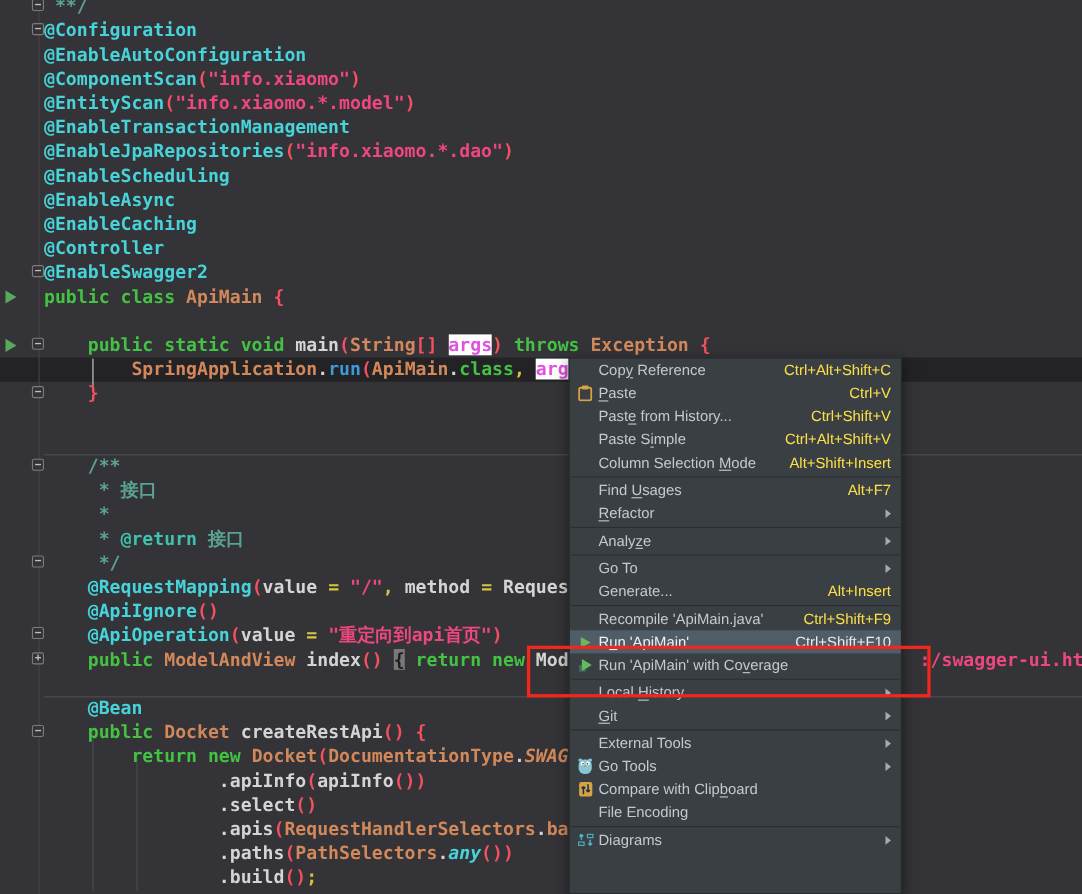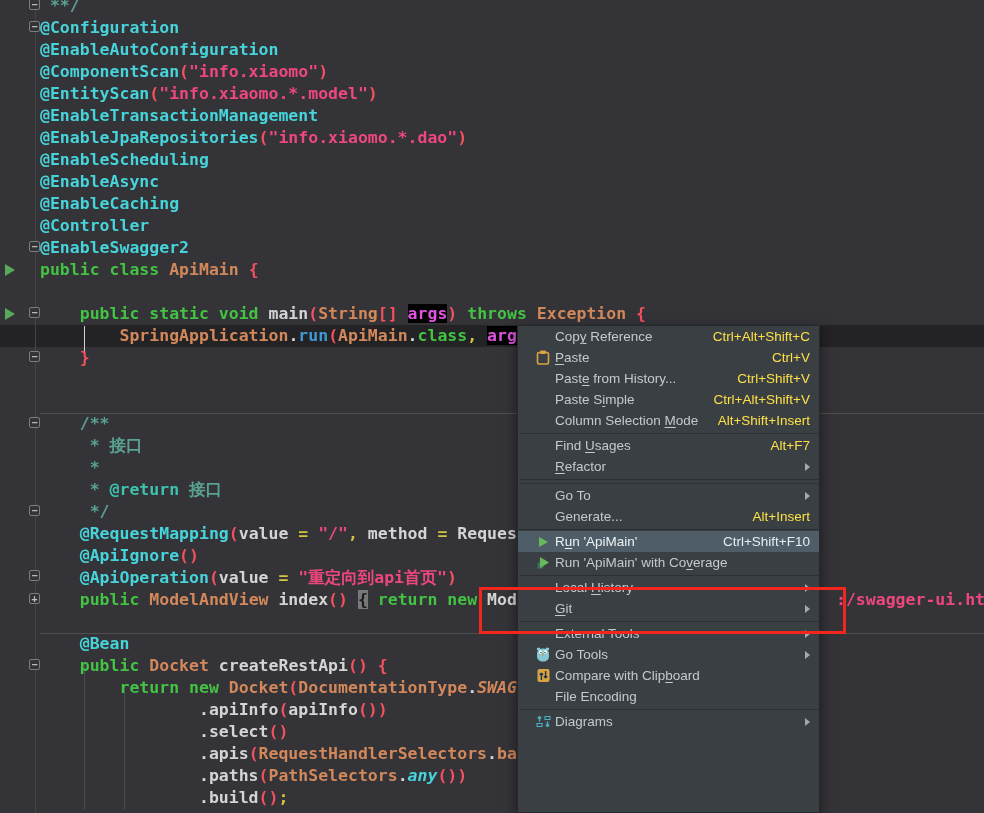--- a/index.html
+++ b/index.html
@@ -20,41 +20,41 @@
     font-size:16.5px;font-weight:bold;color:#d4d4d4;z-index:2;
   }
   .tok-ann{color:#46d4da;}
   .tok-str{color:#ee477e;}
   .tok-kw{color:#43c243;}
   .tok-cls{color:#d2885a;}
   .tok-def{color:#d4d4d4;}
   .tok-pun{color:#f4505f;}
   .tok-op{color:#d3c53f;}
   .tok-param{color:#e052e0;}
-  .tok-sel{background:#000000;}
+  .tok-sel{background:#ffffff;}
   .tok-mthb{color:#3e9ad6;}
   .tok-smth{color:#46d4da;font-style:italic;}
   .tok-const{color:#d2885a;font-style:italic;}
   .tok-cmt{color:#5aa392;}
   .tok-tag{color:#3ec2ae;}
   .tok-hl{background:#787878;color:#1c1c1c;}
   
   .run-arrow{position:absolute;left:5px;width:0;height:0;z-index:3;cursor:pointer;
     border-top:6px solid transparent;border-bottom:6px solid transparent;border-left:10px solid #5aa95a;}
   .fold{position:absolute;left:29px;width:11px;height:11px;z-index:3;box-sizing:border-box;
     border:1px solid #7c7c7c;border-radius:2px;background:#343438;color:#c0c0c0;
     font:bold 10px/9px "DejaVu Sans Mono",monospace;text-align:center;cursor:pointer;}
   
   .context-menu{
     position:absolute;left:517px;top:325px;width:303px;height:488px;box-sizing:border-box;
     background:#3a3f44;border:1px solid #26292c;box-shadow:0 4px 12px rgba(0,0,0,.5);
     z-index:20;overflow:hidden;
     font-family:"Liberation Sans",sans-serif;font-size:13.5px;color:#c3cace;
   }
-  .menu-item{height:21px;display:flex;align-items:center;padding:0 9px 0 16px;cursor:pointer;}
+  .menu-item{height:21px;display:flex;align-items:center;padding:0 9px 0 5px;cursor:pointer;}
   .menu-item u{text-decoration:underline;text-underline-offset:2px;}
   .mi-icon{flex:0 0 18px;width:18px;height:16px;display:flex;align-items:center;justify-content:center;margin-right:3px;}
   .mi-label{white-space:nowrap;}
   .mi-short{margin-left:auto;color:#fde047;white-space:nowrap;}
   .mi-arrow{margin-left:auto;width:0;height:0;
     border-top:4px solid transparent;border-bottom:4px solid transparent;border-left:5px solid #a3abb1;}
   .menu-item.selected{background:#4e5d68;color:#eef2f4;}
   .menu-item.selected .mi-short{color:#e7ecef;}
   .menu-sep{height:4px;display:flex;align-items:center;padding:0 1px;}
   .menu-sep i{display:block;width:100%;height:1px;background:#2c2f32;}
@@ -170,35 +170,45 @@
         <span class="mi-short">Alt+F7</span>
       </div>
       <div class="menu-item">
         <span class="mi-icon"></span>
         <span class="mi-label"><u>R</u>efactor</span>
         <span class="mi-arrow"></span>
       </div>
       <div class="menu-sep">
         <i></i>
       </div>
+      <div class="menu-item">
+        <span class="mi-icon"></span>
+        <span class="mi-label">Analy<u>z</u>e</span>
+        <span class="mi-arrow"></span>
+      </div>
       <div class="menu-sep">
         <i></i>
       </div>
       <div class="menu-item">
         <span class="mi-icon"></span>
         <span class="mi-label">Go To</span>
         <span class="mi-arrow"></span>
       </div>
       <div class="menu-item">
         <span class="mi-icon"></span>
         <span class="mi-label">Generate...</span>
         <span class="mi-short">Alt+Insert</span>
       </div>
       <div class="menu-sep">
         <i></i>
+      </div>
+      <div class="menu-item">
+        <span class="mi-icon"></span>
+        <span class="mi-label">Recompile 'ApiMain.java'</span>
+        <span class="mi-short">Ctrl+Shift+F9</span>
       </div>
       <div class="menu-item selected">
         <span class="mi-icon">
           <svg width="12" height="12" viewBox="0 0 12 12">
             <path d="M2 1 L11 6 L2 11 Z" fill="#68b85c"></path>
           </svg>
         </span>
         <span class="mi-label">R<u>u</u>n 'ApiMain'</span>
         <span class="mi-short">Ctrl+Shift+F10</span>
       </div>

